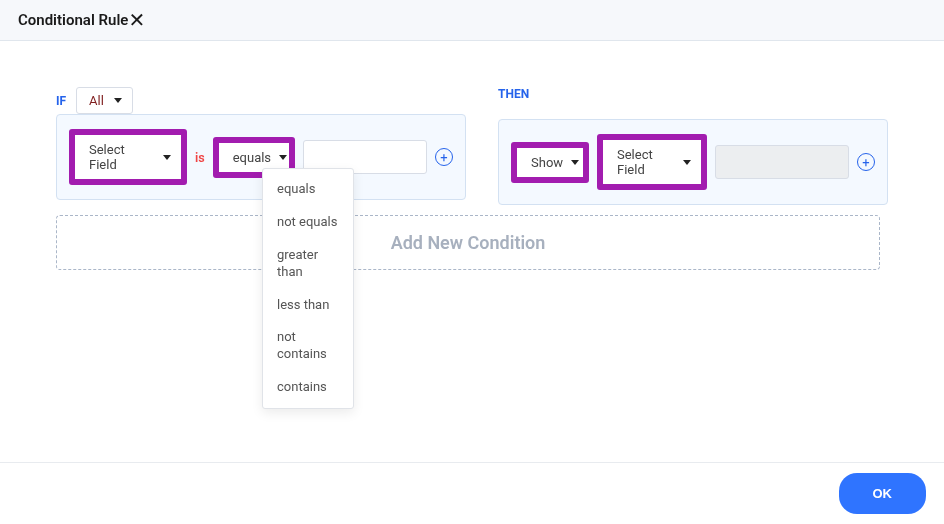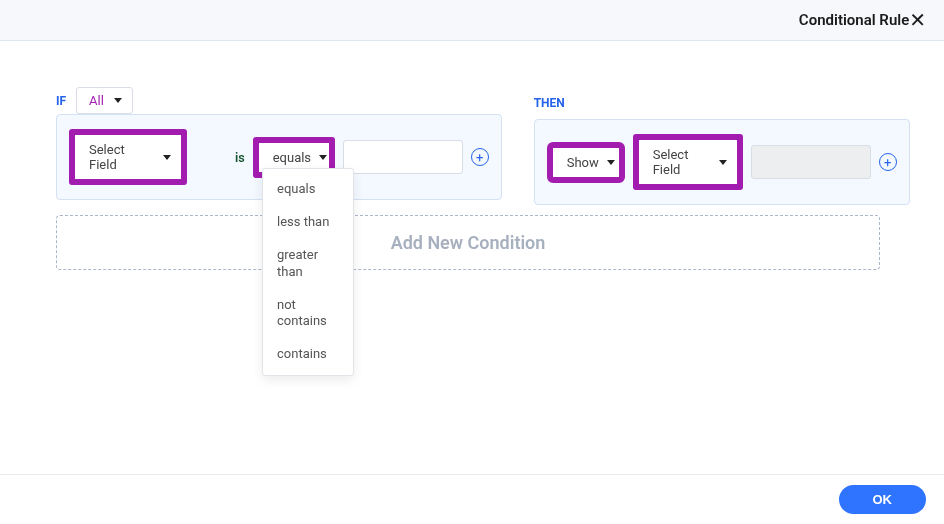--- a/index.html
+++ b/index.html
@@ -6,21 +6,21 @@
   body {
     font-family: -apple-system, BlinkMacSystemFont, "Segoe UI", Roboto, Arial, sans-serif;
     background: #fff;
     width: 944px;
     height: 524px;
     overflow: hidden;
     position: relative;
   }
   .header {
     display: flex;
-    justify-content: flex-end;
+    justify-content: flex-start;
     align-items: center;
     padding: 10px 18px;
     border-bottom: 1px solid #e0e6ed;
     background: #f6f8fb;
   }
   .header-title {
     font-size: 15px;
     font-weight: 600;
     color: #1a1a1a;
   }
@@ -46,21 +46,21 @@
     gap: 10px;
   }
   .scope-select {
     display: inline-flex;
     align-items: center;
     gap: 10px;
     border: 1px solid #d8dde6;
     border-radius: 3px;
     padding: 5px 10px 5px 12px;
     font-size: 13px;
-    color: #a21caf;
+    color: #7f1d1d;
     background: #fff;
     cursor: pointer;
     font-weight: 400;
   }
   .cond-box {
     background: #f4f9ff;
     border: 1px solid #d3e1f2;
     border-radius: 4px;
     padding: 14px 12px;
     display: flex;
@@ -77,27 +77,26 @@
     border-radius: 3px;
     background: #fff;
     padding: 7px 10px 7px 14px;
     font-size: 13px;
     color: #444;
     cursor: pointer;
     min-height: 34px;
   }
   .dd-field { width: 118px; }
   .dd-op { width: 82px; }
-  .dd-action { width: 78px; border-radius: 6px; }
+  .dd-action { width: 78px; }
   .dd-field2 { width: 110px; }
   .is-label {
     font-size: 12.5px;
     font-weight: 600;
-    color: #14532d;
-    margin-left: 40px;
+    color: #ef4444;
   }
   .text-input {
     border: 1px solid #d8dde6;
     border-radius: 3px;
     background: #fff;
     height: 34px;
     flex: 1;
     min-width: 120px;
   }
   .text-input.disabled {
@@ -166,21 +165,21 @@
     border-top: 1px solid #e8ebef;
     padding: 10px 18px;
     display: flex;
     justify-content: flex-end;
   }
   .ok-btn {
     background: #2f74ff;
     color: #fff;
     border: none;
     border-radius: 18px;
-    padding: 7px 34px;
+    padding: 13px 34px;
     font-size: 13px;
     font-weight: 600;
     cursor: pointer;
   }
 </style>
 </head>
 <body>
 
 <div class="header">
   <div class="header-title">Conditional Rule</div>
@@ -205,30 +204,31 @@
       <span class="is-label">is</span>
       <div class="dropdown dd-op">
         <span>equals</span>
         <span class="caret"></span>
       </div>
       <div class="text-input"></div>
       <span class="plus-btn">+</span>
 
       <div class="popup">
         <div class="popup-item">equals</div>
+        <div class="popup-item">not equals</div>
+        <div class="popup-item">greater than</div>
         <div class="popup-item">less than</div>
-        <div class="popup-item">greater than</div>
         <div class="popup-item">not contains</div>
         <div class="popup-item">contains</div>
       </div>
     </div>
   </div>
 
   <div class="col-then">
-    <div class="section-label" style="height:32px;align-items:center;">
+    <div class="section-label" style="height:32px;align-items:flex-start;">
       <span>THEN</span>
     </div>
     <div class="cond-box">
       <div class="dropdown dd-action">
         <span>Show</span>
         <span class="caret"></span>
       </div>
       <div class="dropdown dd-field2">
         <span>Select Field</span>
         <span class="caret"></span>

